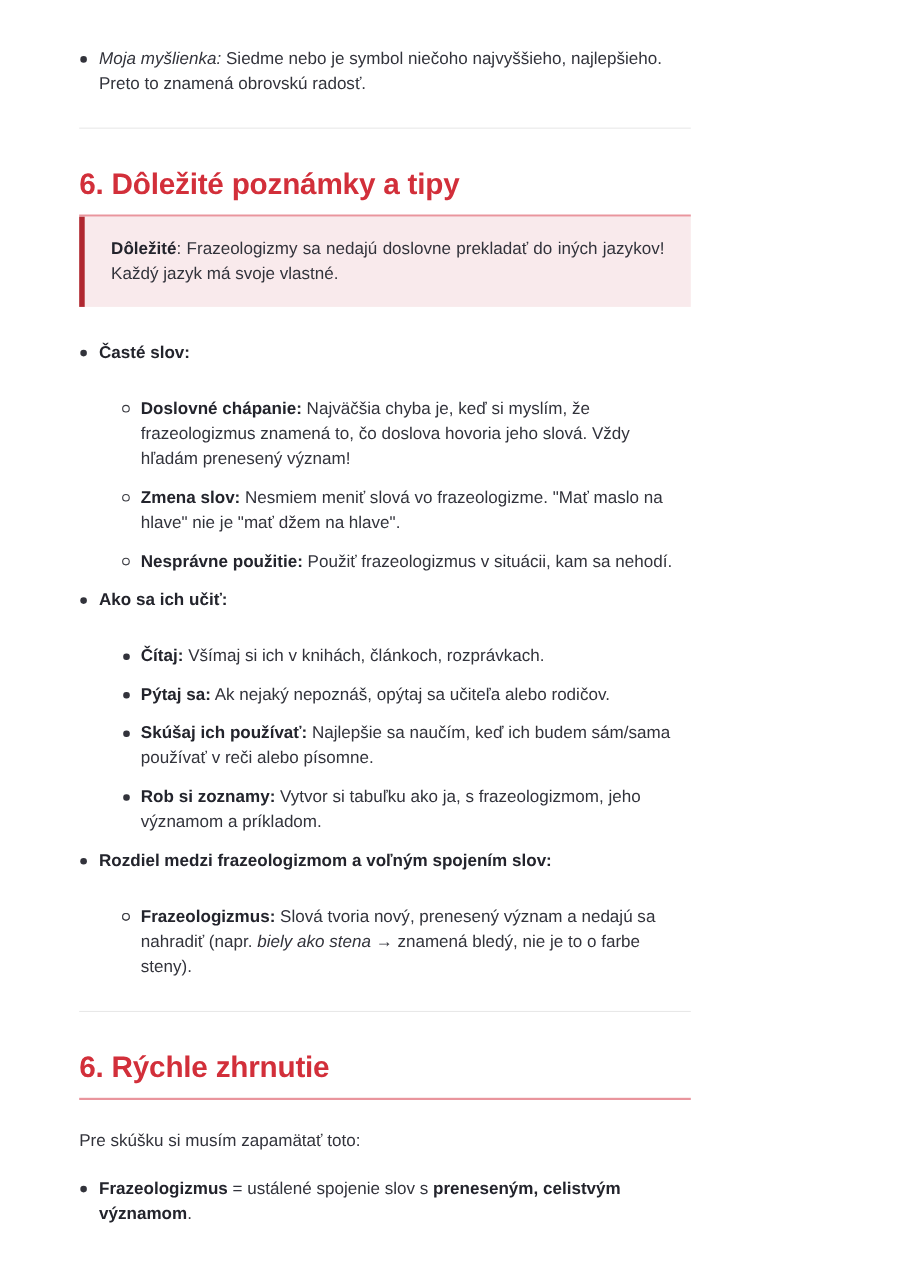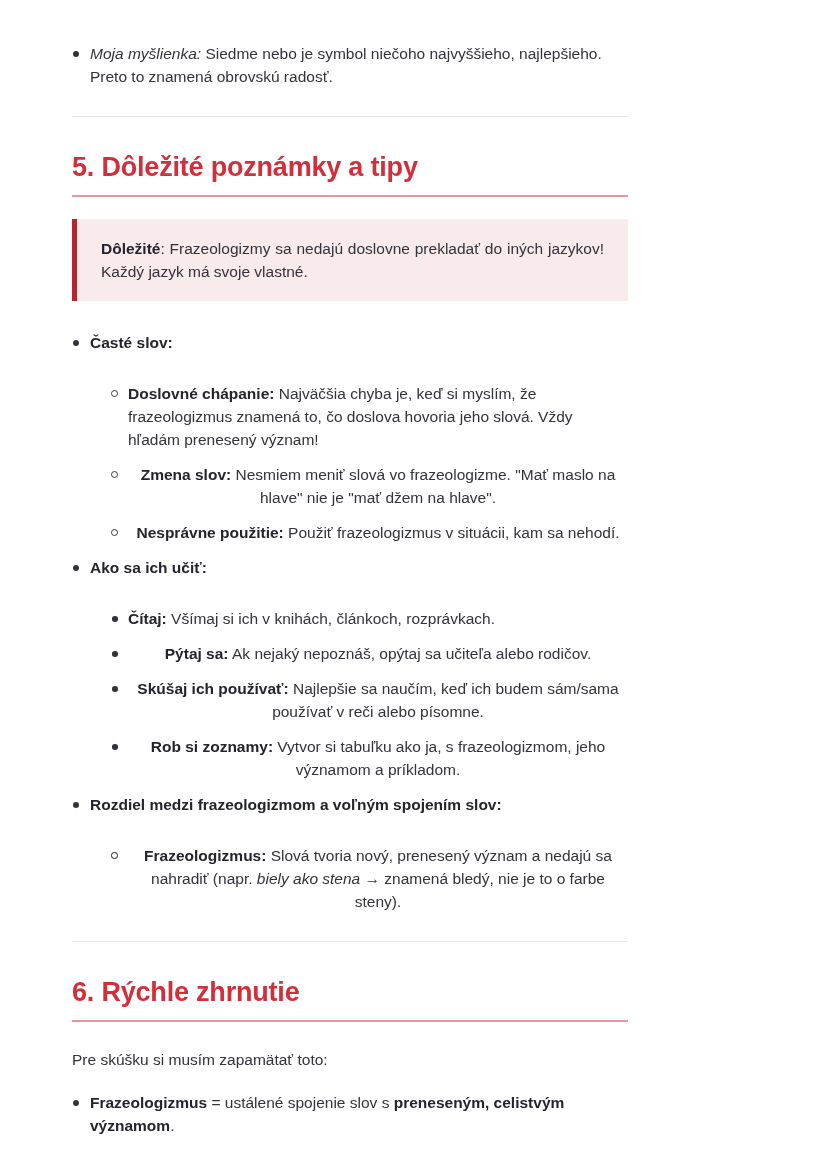--- a/index.html
+++ b/index.html
@@ -18,31 +18,31 @@
   html,body{margin:0;padding:0;background:#ffffff;}
   body{font-family:"Liberation Sans","DejaVu Sans",sans-serif;color:var(--text);}
   .page{position:relative;width:683px;height:1171px;background:#fff;overflow:hidden;}
   .content{position:absolute;left:72px;top:42px;width:556px;font-size:15.5px;line-height:23px;}
 
   ul{list-style:none;margin:0;padding:0;}
   .li1{position:relative;padding-left:18px;}
   .li1 + .li1{margin-top:12px;}
   .ul2{margin:28px 0 0 20px;}
   .li2{position:relative;padding-left:18px;}
-  .li2 + .li2{margin-top:12px;text-align:center;}
+  .li2 + .li2{margin-top:12px;}
 
   .mk{position:absolute;display:block;}
   .mk-d1{left:1px;top:9px;width:6px;height:6px;border-radius:50%;background:var(--text);}
   .mk-d2{left:2px;top:9px;width:5.5px;height:5.5px;border-radius:50%;background:var(--text);}
   .mk-c{left:1px;top:8px;width:7px;height:7px;border:1.5px solid #3a3b42;border-radius:50%;background:#fff;}
 
   .divider{border-top:1.5px solid var(--divider);margin-top:28px;}
   .h2{margin:34px 0 0 0;font-size:27px;line-height:32px;font-weight:700;color:var(--red);
       padding-bottom:12px;border-bottom:2px solid var(--red-underline);letter-spacing:-0.2px;}
-  .callout{margin-top:22px;background:var(--callout-bg);border-left:5px solid var(--callout-border);
+  .callout{background:var(--callout-bg);border-left:5px solid var(--callout-border);
       padding:18px 24px 18px 24px;}
   .callout-text{margin:0;text-align:justify;}
   .main{margin-top:30px;}
   .lead{margin:26px 0 0 0;}
   .summary{margin-top:20px;}
 
   .seg-b{font-weight:700;color:var(--bold);}
   .seg-i{font-style:italic;}
 
   .side-strip{position:absolute;left:748px;top:33px;width:42px;height:1094px;
@@ -58,21 +58,21 @@
 
     <ul class="ul1">
       <li class="li1">
         <span class="mk mk-d1"></span>
         <span><span class="seg seg-i">Moja myšlienka:</span><span class="seg seg-n"> Siedme nebo je symbol niečoho najvyššieho, najlepšieho. Preto to znamená obrovskú radosť.</span></span>
       </li>
     </ul>
 
     <div class="divider"></div>
 
-    <h2 class="h2">5. Dôležité poznámky a tipy</h2>
+    <h2 class="h2">6. Dôležité poznámky a tipy</h2>
 
     <div class="callout">
       <p class="callout-text"><span class="seg seg-b">Dôležité</span><span class="seg seg-n">: Frazeologizmy sa nedajú doslovne prekladať do iných jazykov! Každý jazyk má svoje vlastné.</span></p>
     </div>
 
     <ul class="ul1 main">
 
       <li class="li1">
         <span class="mk mk-d1"></span>
         <span><span class="seg seg-b">Časté slov:</span></span>

